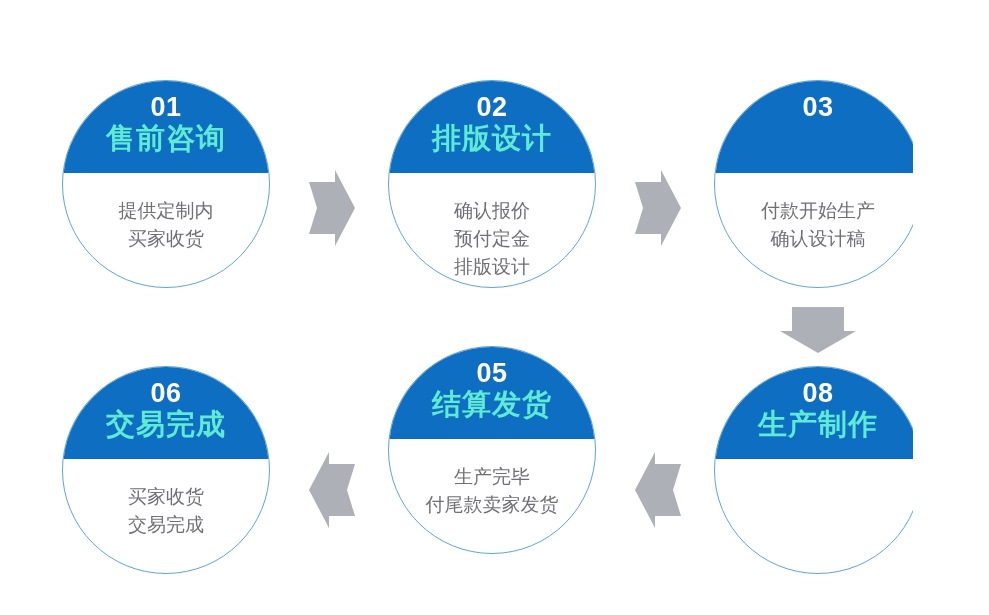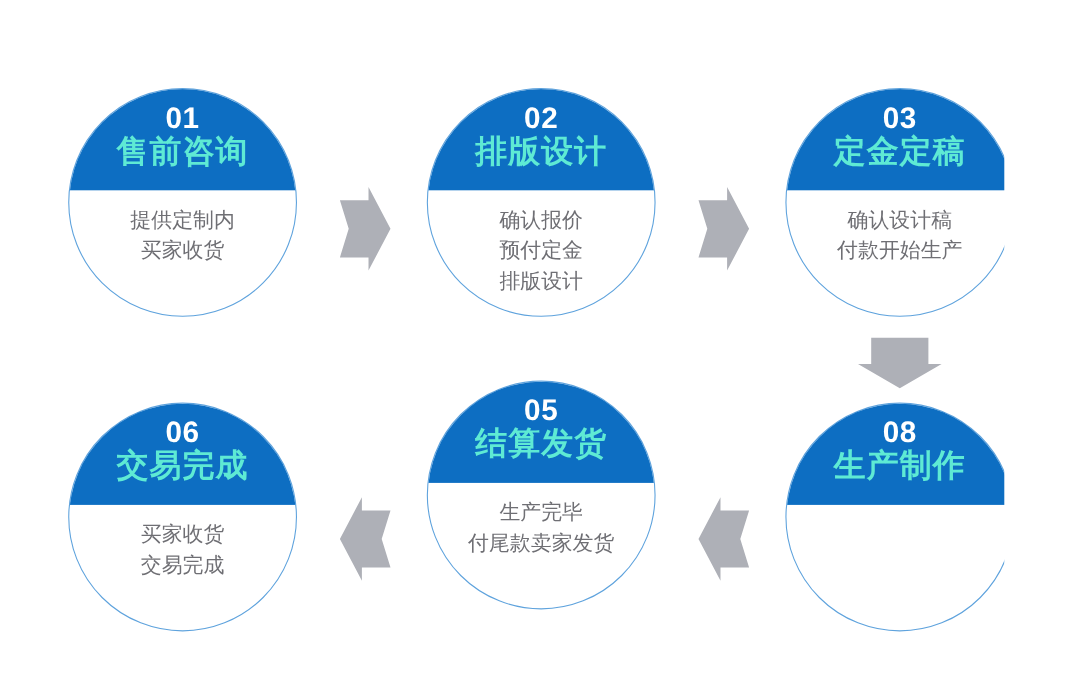--- a/index.html
+++ b/index.html
@@ -62,21 +62,21 @@
   .node-body {
     position: absolute;
     left: 0;
     top: 92px;
     width: 100%;
     height: 116px;
     display: flex;
     flex-direction: column;
     align-items: center;
     justify-content: flex-start;
-    padding-top: 14px;
+    padding-top: 24px;
     box-sizing: border-box;
   }
   .node-line {
     color: #6f6f74;
     font-size: 19px;
     line-height: 1.48;
     white-space: nowrap;
   }
 
   
@@ -109,25 +109,24 @@
     <div class="node-body">
       <div class="node-line">确认报价</div>
       <div class="node-line">预付定金</div>
       <div class="node-line">排版设计</div>
     </div>
   </div>
 
   <div class="node" style="left:714px; top:80px;text-decoration:underline;">
     <div class="node-top">
       <div class="node-num">03</div>
-      <div class="node-title">定金定稿</div>
     </div>
     <div class="node-body">
+      <div class="node-line">付款开始生产</div>
       <div class="node-line">确认设计稿</div>
-      <div class="node-line">付款开始生产</div>
     </div>
   </div>
 
   <div class="node" style="left:714px; top:366px;">
     <div class="node-top">
       <div class="node-num">08</div>
       <div class="node-title">生产制作</div>
     </div>
   </div>
 

